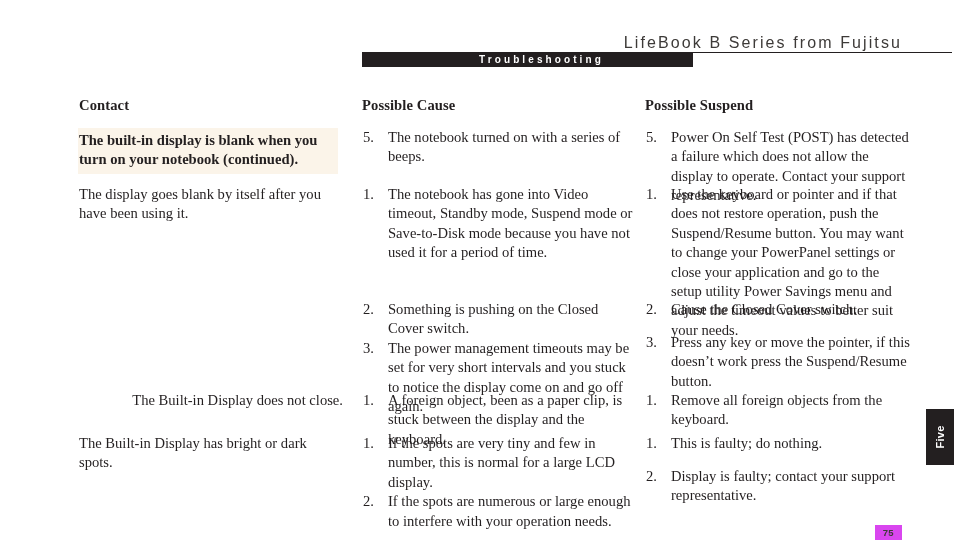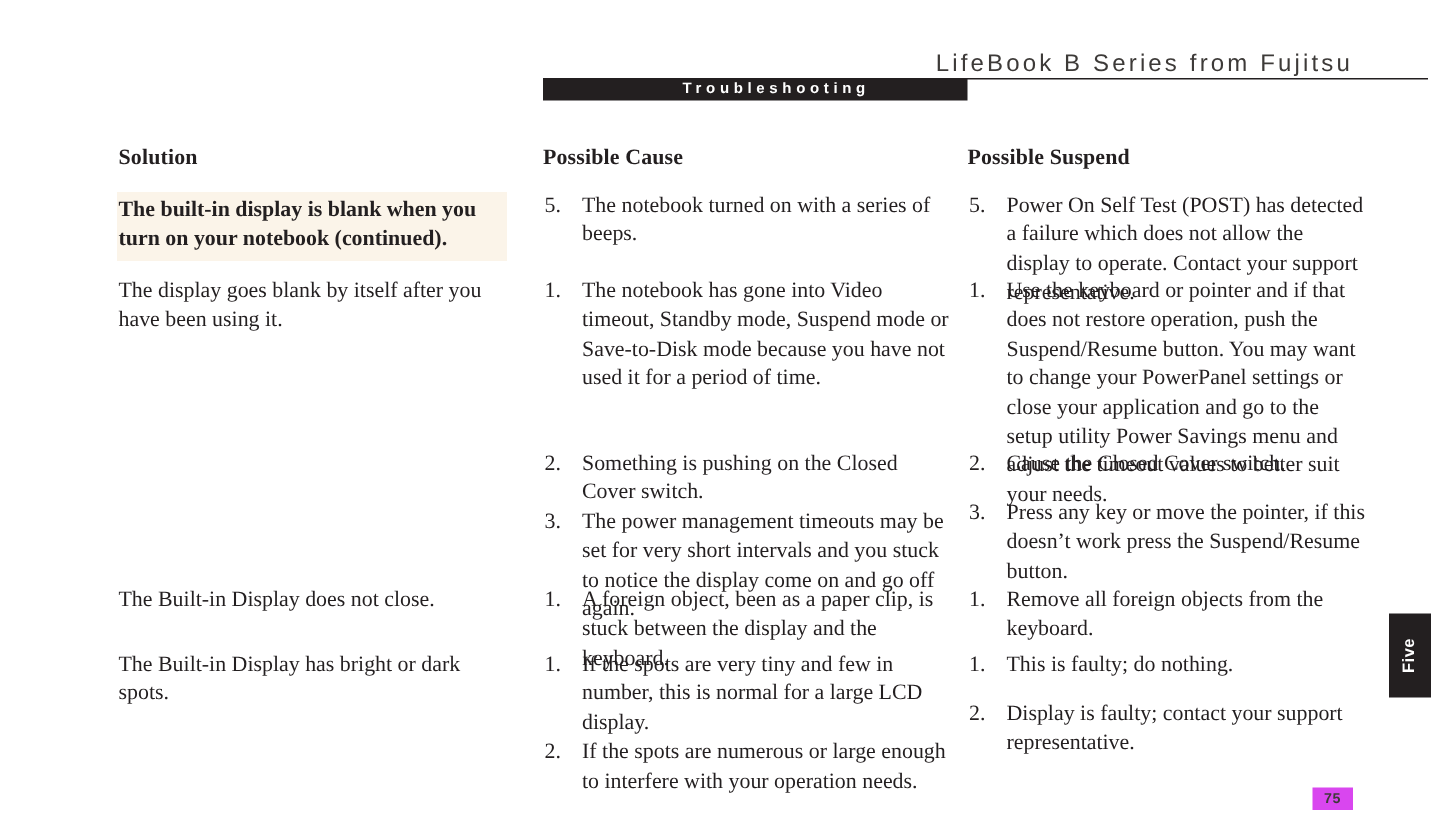--- a/index.html
+++ b/index.html
@@ -38,21 +38,21 @@
     left: 362px;
     right: 2px;
     top: 52px;
     height: 1.4px;
     background: #231f20;
   }
   .section-banner {
     position: absolute;
     left: 362px;
     top: 52px;
-    width: 283px;
+    width: 331px;
     height: 15px;
     background: #231f20;
     display: flex;
     align-items: center;
     justify-content: center;
   }
   .section-banner-label {
     font-family: "Liberation Sans", "DejaVu Sans", sans-serif;
     font-size: 10px;
     font-weight: bold;
@@ -175,31 +175,31 @@
 
   <div class="header-rule"></div>
 
   <div class="section-banner">
     <span class="section-banner-label">Troubleshooting</span>
   </div>
 
   <div class="columns">
 
     <div class="col col-symptom">
-      <div class="col-head">Solution</div>
+      <div class="col-head">Contact</div>
       <div id="symptom-rows">
           <div class="row-block" style="top: 32px; font-weight: bold;">
             <div class="symptom-wrap highlight"><span class="symptom-text">The built-in display is blank when you turn on your notebook (continued).</span></div>
           </div>
           <div class="row-block" style="top: 89px;">
             <div class="symptom-wrap"><span class="symptom-text">The display goes blank by itself after you have been using it.</span></div>
           </div>
           <div class="row-block" style="top: 204px;"></div>
           <div class="row-block" style="top: 237px;"></div>
-          <div class="row-block" style="top: 295px;">
+          <div class="row-block" style="top: 295px; text-align: right;">
             <div class="symptom-wrap"><span class="symptom-text">The Built-in Display does not close.</span></div>
           </div>
           <div class="row-block" style="top: 338px;">
             <div class="symptom-wrap"><span class="symptom-text">The Built-in Display has bright or dark spots.</span></div>
           </div>
           <div class="row-block" style="top: 371px;"></div>
         </div>
     </div>
 
     <div class="col col-cause">

